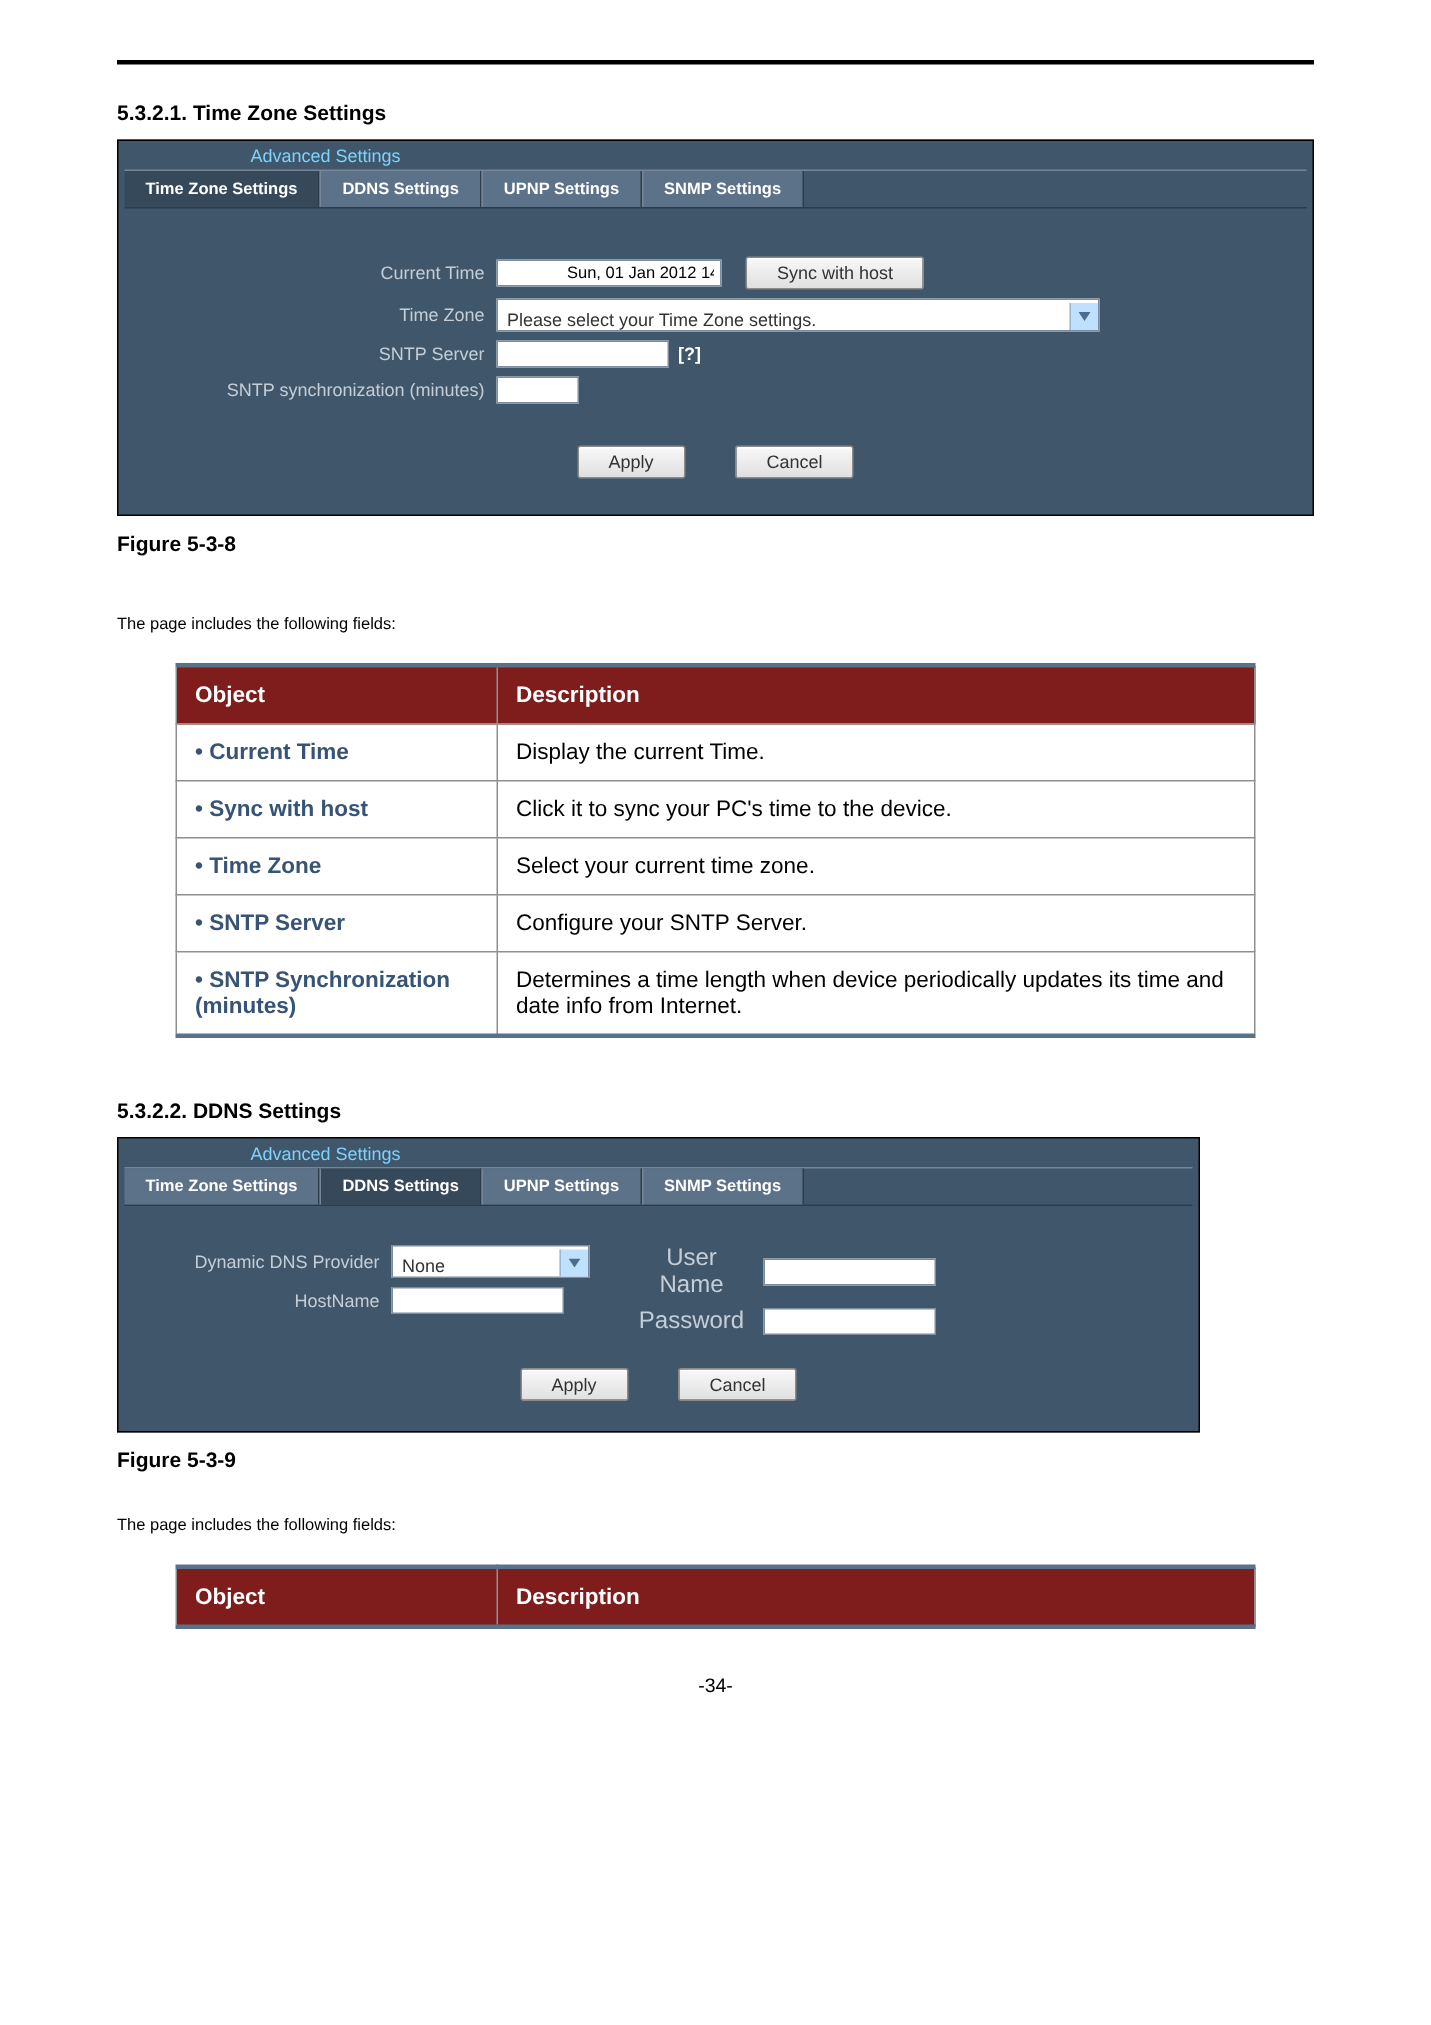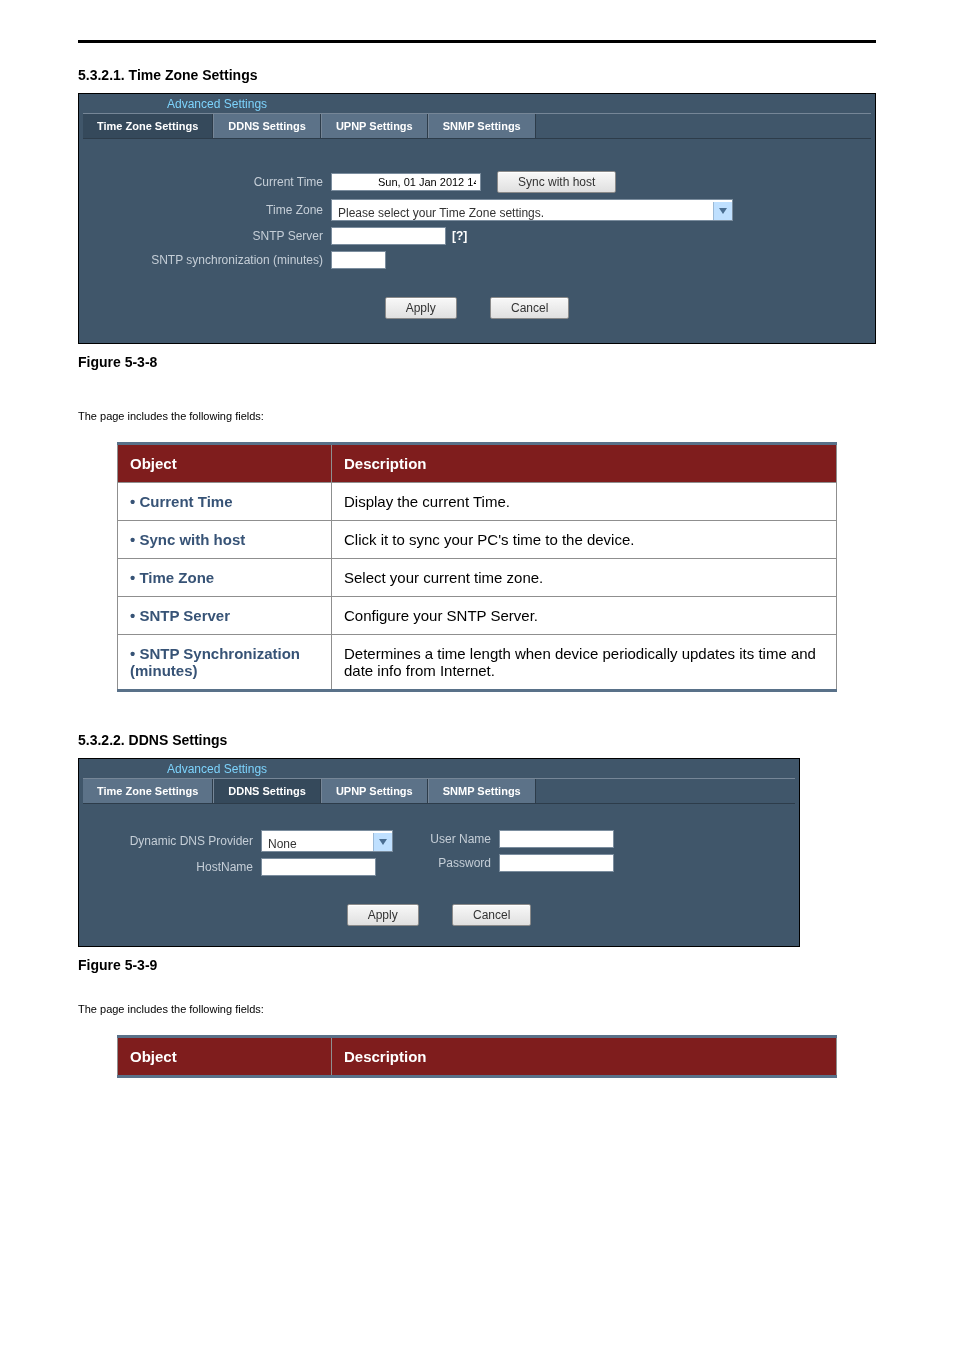--- a/index.html
+++ b/index.html
@@ -163,24 +163,24 @@
   .obj-table td.obj-cell {
     color: #375376;
     font-weight: bold;
   }
   .obj-table .obj-label::before {
     content: "• ";
     color: #375376;
   }
   .coltwo { width: 480px; }
   .page-num { text-align: center; font-size: 13px; margin-top: 30px; }
-  .ddns-two-col { display:flex; gap:18px; }
+  .ddns-two-col { display:flex; gap:28px; }
   .ddns-right-col { display:flex; flex-direction:column; gap:6px; }
   .ddns-right-row { display:flex; align-items:center; }
-  .ddns-right-label { width:80px; text-align:right; color:#c5ced7; font-size:12px; padding-right:8px; }
+  .ddns-right-label { width:80px; text-align:center; color:#c5ced7; font-size:16px; padding-right:8px; }
 </style>
 </head>
 <body>
 
 <div class="page">
   <hr class="hr-top">
 
   <p class="section-heading">
     <span>5.3.2.1.</span>
     <span>Time Zone Settings</span>
@@ -324,13 +324,14 @@
 
   <table class="obj-table" style="margin-bottom:10px">
     <tbody>
         <tr>
       <th>Object</th>
       <th class="coltwo">Description</th>
     </tr>
   </tbody>
     </table>
 
+  <div class="page-num">-34-</div>
 </div>
 
 </body></html>

